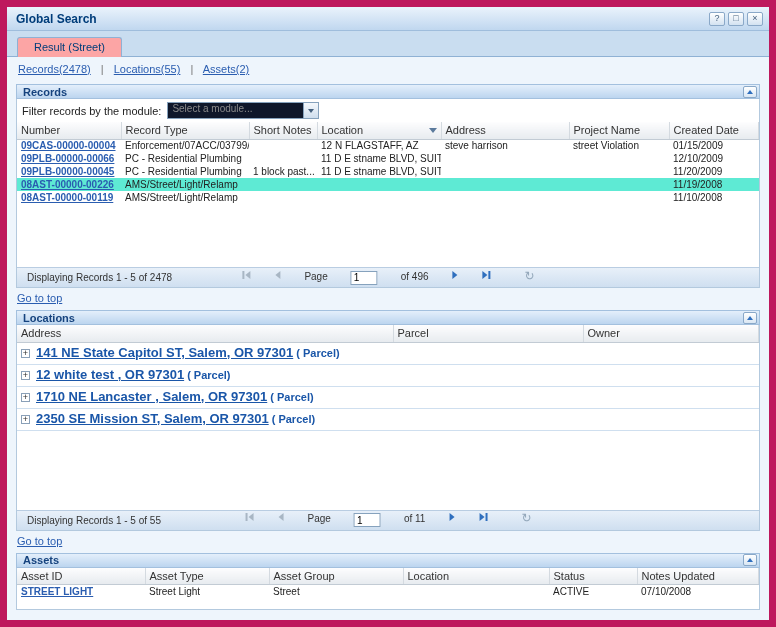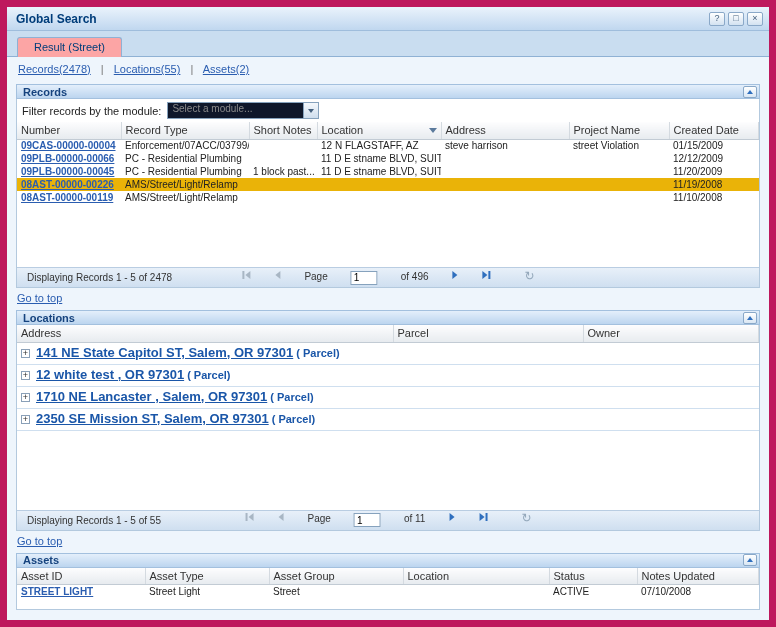--- a/index.html
+++ b/index.html
@@ -26,21 +26,21 @@
   .section-header { height:15px; display:flex; align-items:center; justify-content:space-between; padding:0 2px 0 6px; background:linear-gradient(#e4effb,#bcd5ef); border:1px solid #a3c0de; color:#16437e; font-weight:bold; font-size:11px; }
   .collapse-btn { width:14px; height:12px; border:1px solid #89a8c8; background:linear-gradient(#ffffff,#d9e6f3); display:flex; align-items:center; justify-content:center; border-radius:2px; cursor:pointer; padding:0; }
   .tri-up { width:0; height:0; border-left:3px solid transparent; border-right:3px solid transparent; border-bottom:4px solid #2f6fbe; }
 
   
   .grid { background:#fff; border:1px solid #b3c9de; border-top:none; }
   table { width:100%; border-collapse:collapse; table-layout:fixed; }
   th { background:linear-gradient(#fdfdfe,#e7ebef); border-right:1px solid #d4dae0; border-bottom:1px solid #c2cbd4; font-weight:normal; text-align:left; padding:1px 4px; height:17px; font-size:11px; color:#333; white-space:nowrap; overflow:hidden; position:relative; }
   th .sort-arrow { position:absolute; right:4px; top:6px; width:0; height:0; border-left:4px solid transparent; border-right:4px solid transparent; border-top:5px solid #5b7a9c; }
   td { padding:0 4px; height:13px; font-size:10px; line-height:12px; white-space:nowrap; overflow:hidden; color:#222; }
-  tr.selected td { background:#eab308; }
+  tr.selected td { background:#5eead4; }
   a.num-link { color:#2a5db0; text-decoration:underline; font-weight:bold; cursor:pointer; }
 
   .filter-row { height:23px; display:flex; align-items:center; gap:6px; padding:0 5px; background:#fff; font-size:11px; color:#222; }
   .select-box { width:152px; height:17px; border:1px solid #86a2bd; background:#0f172a; display:flex; justify-content:space-between; padding-left:4px; font-size:10px; color:#8a8a8a; cursor:pointer; }
   .select-arrow-btn { width:15px; height:100%; background:linear-gradient(#f4f8fc,#cfdeee); border-left:1px solid #86a2bd; display:flex; align-items:center; justify-content:center; }
   .tri-down-sm { width:0; height:0; border-left:3px solid transparent; border-right:3px solid transparent; border-top:4px solid #44607e; }
 
   .filler-records { height:63px; background:#fff; }
   .filler-locations { height:79px; background:#fff; }
   .filler-assets { height:10px; background:#fff; }
@@ -146,21 +146,21 @@
               <td>street Violation</td>
               <td>01/15/2009</td>
             </tr>
             <tr>
               <td><a class="num-link">09PLB-00000-00066</a></td>
               <td>PC - Residential Plumbing</td>
               <td></td>
               <td>11 D E stname BLVD, SUITE u...</td>
               <td></td>
               <td></td>
-              <td>12/12/2009</td>
+              <td>12/10/2009</td>
             </tr>
             <tr>
               <td><a class="num-link">09PLB-00000-00045</a></td>
               <td>PC - Residential Plumbing</td>
               <td>1 block past...</td>
               <td>11 D E stname BLVD, SUITE u...</td>
               <td></td>
               <td></td>
               <td>11/20/2009</td>
             </tr>

